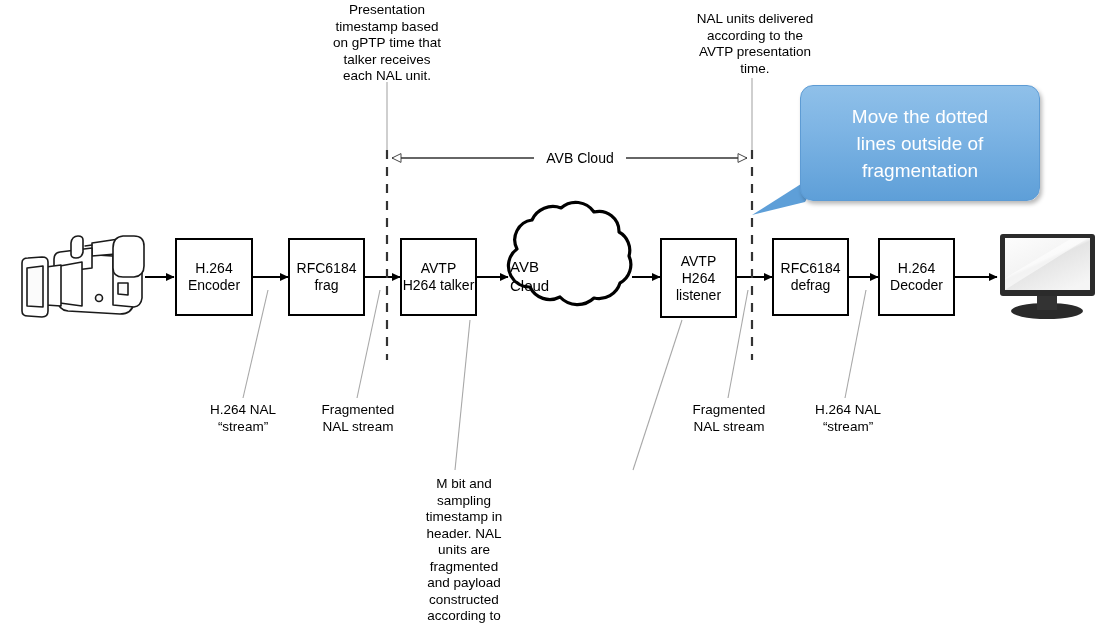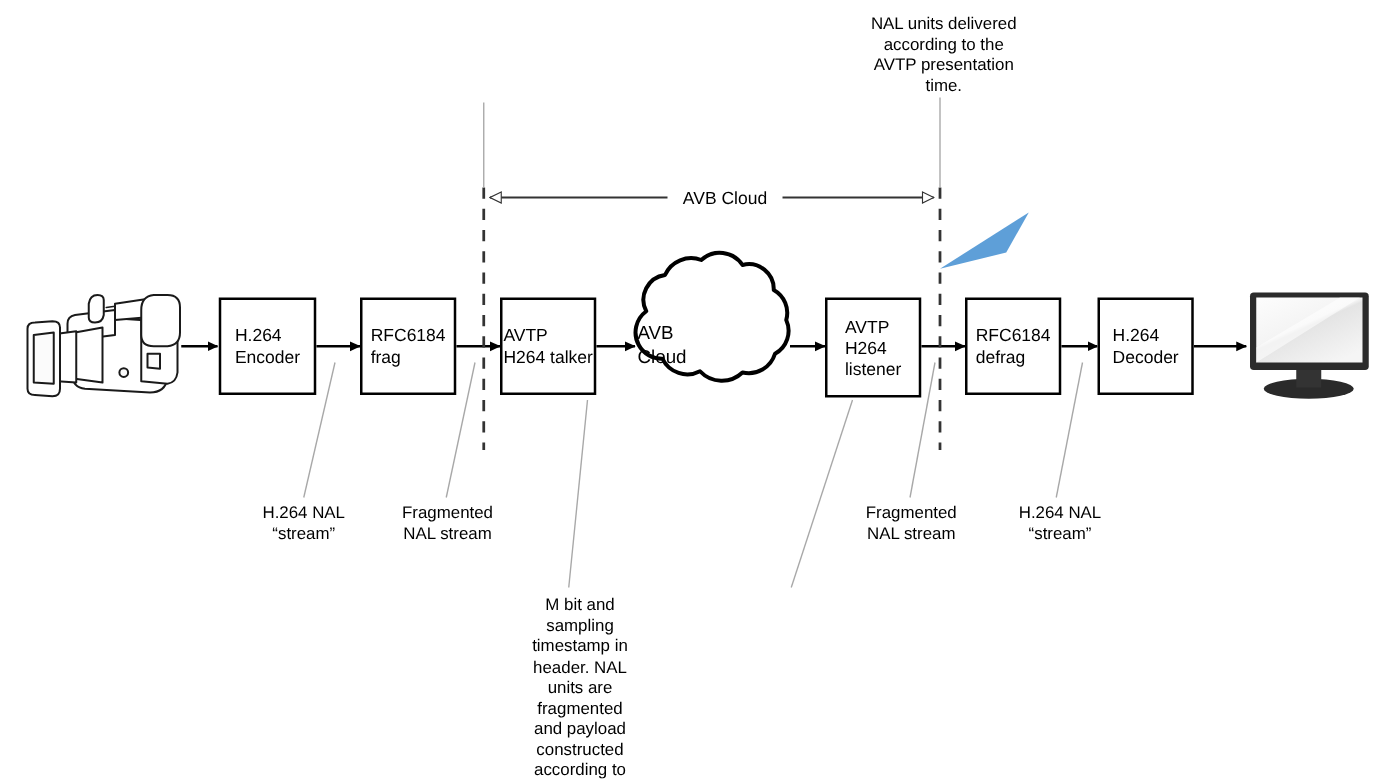--- a/index.html
+++ b/index.html
@@ -27,20 +27,21 @@
     height: 623px;
   }
   .node-box {
     position: absolute;
     box-sizing: border-box;
     border: 2px solid #000000;
     background: #ffffff;
     display: flex;
     align-items: center;
     justify-content: center;
+    text-align: center;
     font-size: 14px;
     line-height: 17px;
     white-space: pre-line;
     z-index: 3;
   }
   .note {
     position: absolute;
     text-align: center;
     font-size: 13.5px;
     line-height: 16.5px;
@@ -220,20 +221,25 @@
 defrag</div>
 
   <div class="node-box" style="left:878px; top:238px; width:77px; height:78px;">H.264
 Decoder</div>
 
   <div class="cloud-label" style="left:510px; top:257px; width:120px;">AVB
 Cloud</div>
 
   <div class="domain-label" style="left:534px; top:150px; width:80px;">AVB Cloud</div>
 
+  <div class="note" style="left:312px; top:2px; width:150px;">Presentation
+timestamp based
+on gPTP time that
+talker receives
+each NAL unit.</div>
 
   <div class="note" style="left:680px; top:11px; width:150px;">NAL units delivered
 according to the
 AVTP presentation
 time.</div>
 
   <div class="note" style="left:183px; top:402px; width:120px;">H.264 NAL
 “stream”</div>
 
   <div class="note" style="left:298px; top:402px; width:120px;">Fragmented
@@ -250,14 +256,17 @@
 timestamp in
 header.  NAL
 units are
 fragmented
 and payload
 constructed
 according to
 RFC 6184.</div>
 
 
+  <div id="callout">Move the dotted
+lines outside of
+fragmentation</div>
 
 </div>
 
 </body></html>

